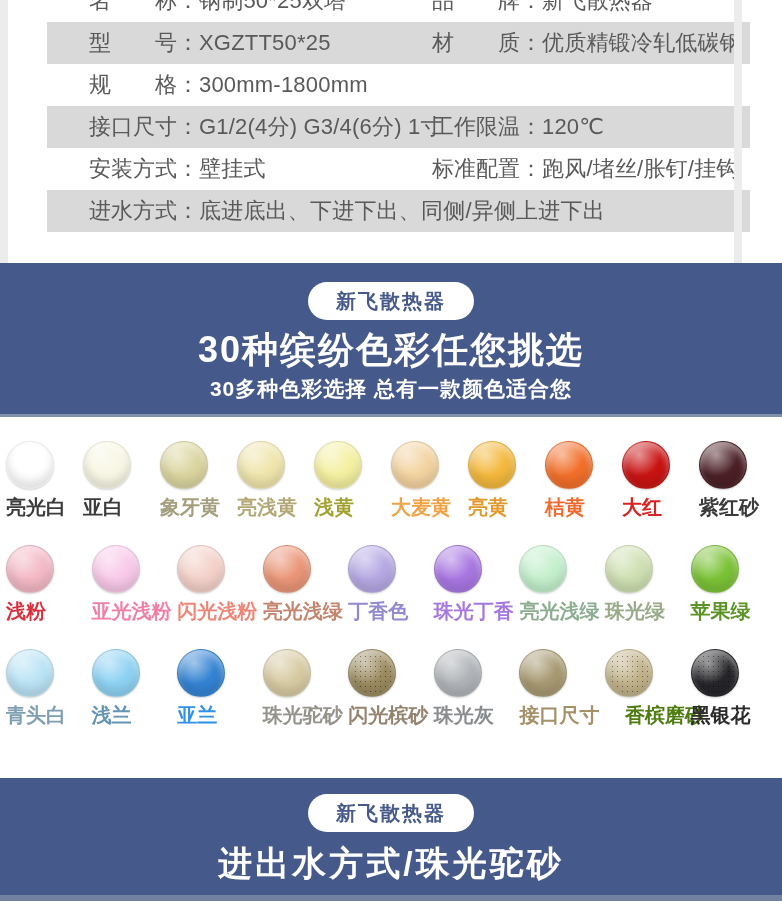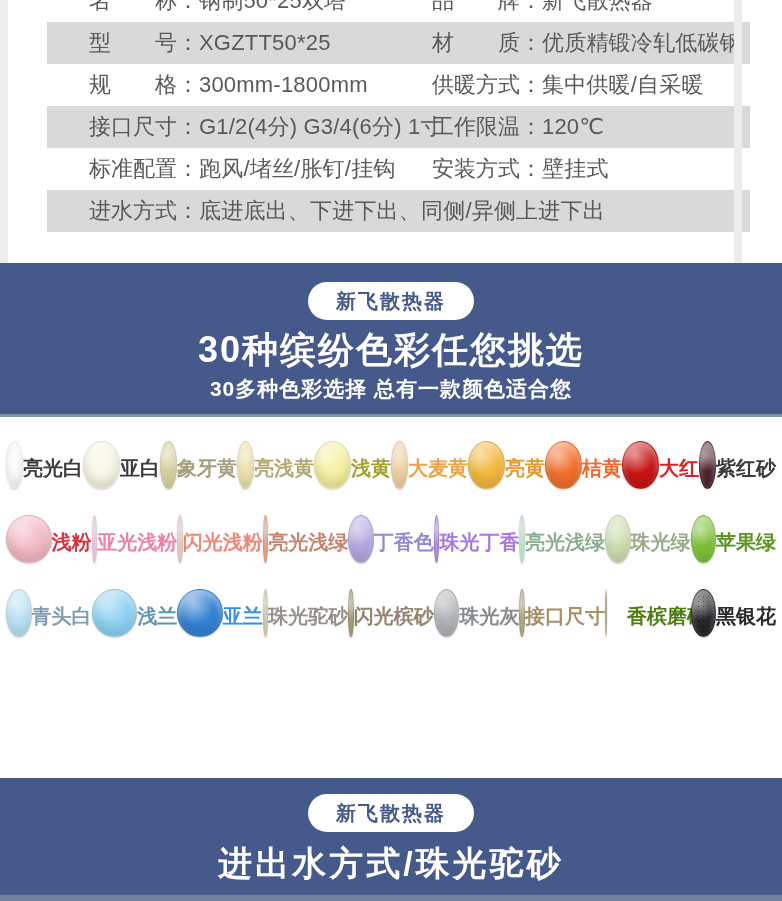--- a/index.html
+++ b/index.html
@@ -32,21 +32,21 @@
     font-size:20px; font-weight:bold; line-height:1; padding:9px 28px; border-radius:19px;
     letter-spacing:2px;
   }
   .banner2 .badge { margin-top:16px; }
   .banner-title { margin:9px 0 0; font-size:36px; font-weight:bold; letter-spacing:2px; line-height:1.15; }
   .banner2 .banner-title { font-size:34px; margin-top:12px; letter-spacing:3px; }
   .banner-sub { margin:5px 0 0; font-size:21px; font-weight:bold; letter-spacing:1px; }
   
   .palette { padding:24px 6px 0 6px; height:361px; background:#fff; }
   .swatch-row { display:flex; margin-bottom:26px; }
-  .swatch { flex:1 1 0; display:flex; flex-direction:row; align-items:center; min-width:0; }
+  .swatch { flex:1 1 0; display:flex; flex-direction:column; align-items:flex-start; min-width:0; }
   .circle {
     width:48px; height:48px; border-radius:50%;
     border:1px solid rgba(0,0,0,0.07);
     box-shadow: inset 0 -7px 9px rgba(0,0,0,0.12), inset 0 5px 7px rgba(255,255,255,0.45), 0 1px 2px rgba(0,0,0,0.18);
     position:relative;
   }
   .circle.textured::after {
     content:""; position:absolute; inset:2px; border-radius:50%;
     background-image:
       radial-gradient(rgba(255,255,255,0.55) 18%, rgba(255,255,255,0) 20%),
@@ -89,47 +89,43 @@
               <span class="val">优质精锻冷轧低碳钢</span>
             </div>
           </div>
         </div>
         <div class="spec-row">
           <div class="row-inner">
             <div class="spec-cell">
               <span class="lbl">规　　格：</span>
               <span class="val">300mm-1800mm</span>
             </div>
-            <div class="spec-cell">
-              <span class="lbl">供暖方式：</span>
-              <span class="val">集中供暖/自采暖</span>
-            </div>
           </div>
         </div>
         <div class="spec-row shaded">
           <div class="row-inner">
             <div class="spec-cell">
               <span class="lbl">接口尺寸：</span>
               <span class="val">G1/2(4分) G3/4(6分) 1寸</span>
             </div>
             <div class="spec-cell">
               <span class="lbl">工作限温：</span>
               <span class="val">120℃</span>
             </div>
           </div>
         </div>
         <div class="spec-row">
           <div class="row-inner">
             <div class="spec-cell">
+              <span class="lbl">安装方式：</span>
+              <span class="val">壁挂式</span>
+            </div>
+            <div class="spec-cell">
               <span class="lbl">标准配置：</span>
               <span class="val">跑风/堵丝/胀钉/挂钩</span>
-            </div>
-            <div class="spec-cell">
-              <span class="lbl">安装方式：</span>
-              <span class="val">壁挂式</span>
             </div>
           </div>
         </div>
         <div class="spec-row shaded">
           <div class="row-inner">
             <div class="spec-cell wide">
               <span class="lbl">进水方式：</span>
               <span class="val">底进底出、下进下出、同侧/异侧上进下出</span>
             </div>
           </div>

